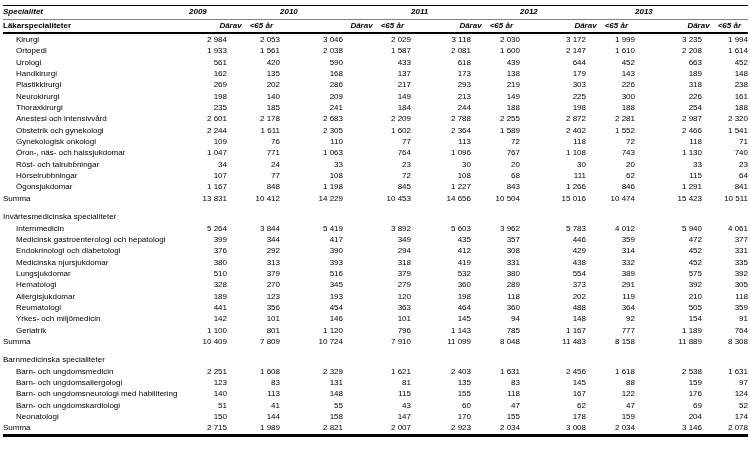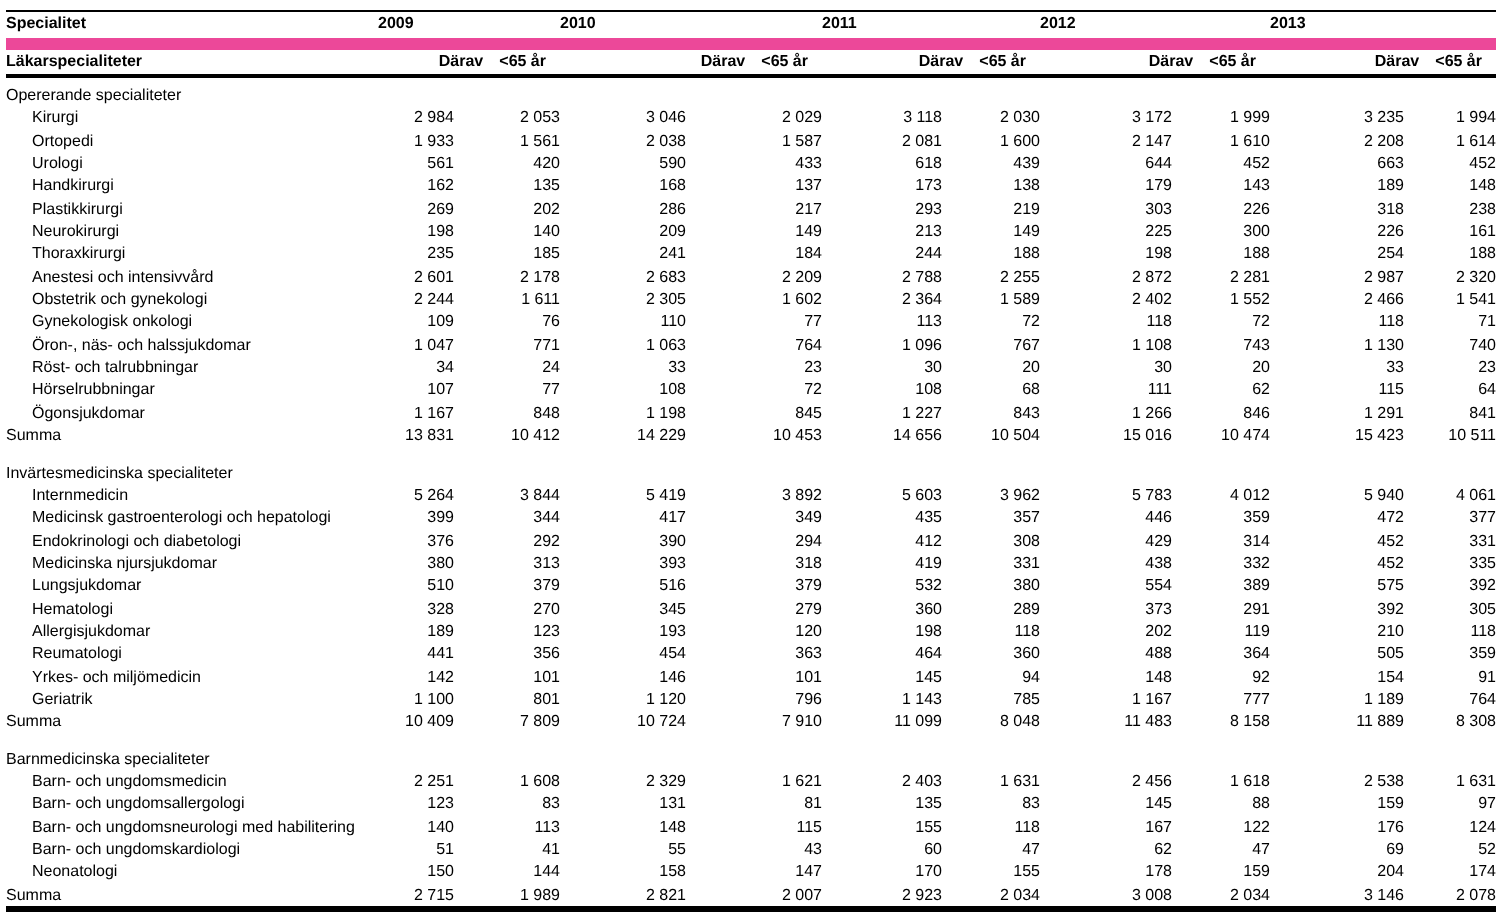--- a/index.html
+++ b/index.html
@@ -25,23 +25,23 @@
   }
   thead th {
     font-weight: bold;
     padding: 0;
     line-height: 12.5px;
     vertical-align: bottom;
     white-space: nowrap;
   }
   th.lbl { text-align: left; }
   th.yr  { text-align: left; }
-  th.sub { text-align: right; padding-right: 7px; }
+  th.sub { text-align: right; padding-right: 7px; font-style: italic; }
   th.sub .darav { margin-right: 8px; }
-  tr.hrow1 th { border-bottom: 6px solid #ec4899; }
+  tr.hrow1 th { border-bottom: 1px solid #ec4899; font-style: italic; }
   tr.hrow2 th { border-bottom: 2px solid #000; margin-top: 12px; }
   td {
     padding: 0;
     line-height: 11.35px;
     white-space: nowrap;
     font-size: 8px;
   }
   td.num { text-align: right; }
   td.name { padding-left: 13px; }
   tr.summa-row td.name { padding-left: 0; }
@@ -86,23 +86,20 @@
       <tr class="hrow2">
         <th class="lbl">Läkarspecialiteter</th>
         <th class="sub" colspan="2"><span class="darav">Därav</span><span>&lt;65 år</span></th>
         <th class="sub" colspan="2"><span class="darav">Därav</span><span>&lt;65 år</span></th>
         <th class="sub" colspan="2"><span class="darav">Därav</span><span>&lt;65 år</span></th>
         <th class="sub" colspan="2"><span class="darav">Därav</span><span>&lt;65 år</span></th>
         <th class="sub" colspan="2"><span class="darav">Därav</span><span>&lt;65 år</span></th>
       </tr>
     </thead>
     <tbody id="table-body">
-        <tr class="section-row first">
-          <td class="section-title" colspan="11">Opererande specialiteter</td>
-        </tr>
         <tr class="data-row">
           <td class="name">Kirurgi</td>
           <td class="num">2 984</td>
           <td class="num">2 053</td>
           <td class="num">3 046</td>
           <td class="num">2 029</td>
           <td class="num">3 118</td>
           <td class="num">2 030</td>
           <td class="num">3 172</td>
           <td class="num">1 999</td>

